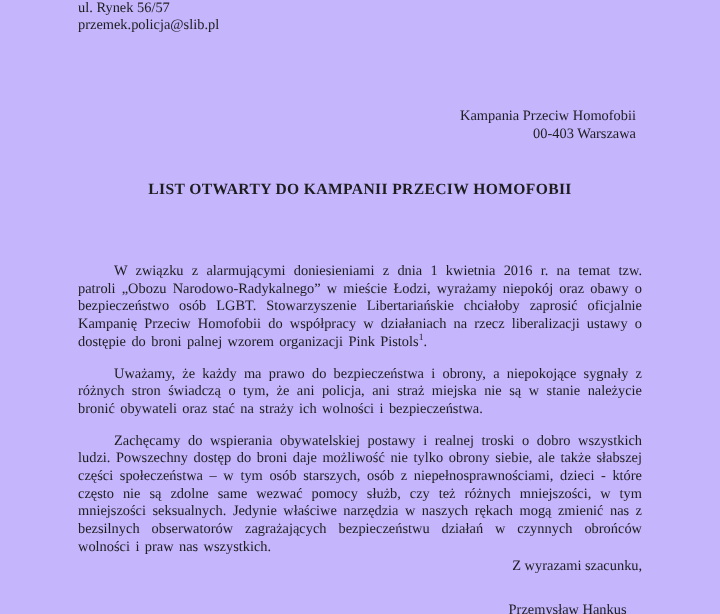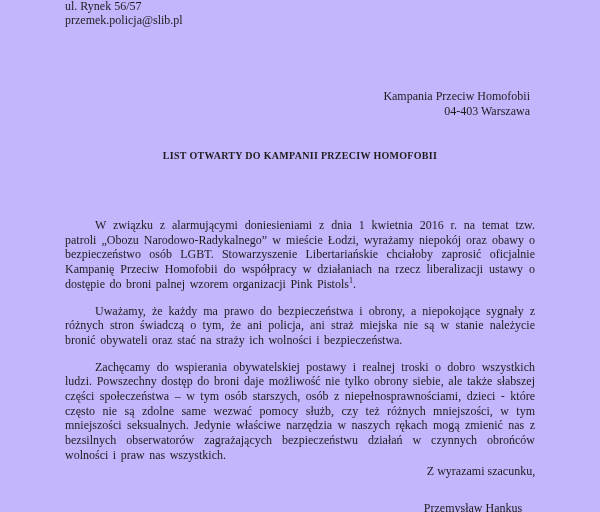--- a/index.html
+++ b/index.html
@@ -35,21 +35,21 @@
     white-space: nowrap;
     margin-top: 32px;
   }
   .title {
     position: absolute;
     left: 0;
     top: 150px;
     width: 600px;
     margin: 0;
     text-align: center;
-    font-size: 10px;
+    font-size: 13px;
     font-weight: bold;
     letter-spacing: 0.3px;
   }
   .body-text {
     position: absolute;
     left: 65px;
     top: 206px;
     width: 470px;
     text-align: justify;
     line-height: 14.7px;
@@ -86,21 +86,21 @@
 
 <div class="page">
 
   <div class="sender">
     <div>ul. Rynek 56/57</div>
     <div>przemek.policja@slib.pl</div>
   </div>
 
   <div class="recipient">
     <div>Kampania Przeciw Homofobii</div>
-    <div>04-403 Warszawa</div>
+    <div>00-403 Warszawa</div>
   </div>
 
   <h1 class="title">LIST OTWARTY DO KAMPANII PRZECIW HOMOFOBII</h1>
 
   <div class="body-text">
     <p class="para"><span>W związku z alarmującymi doniesieniami z dnia 1 kwietnia 2016 r. na temat tzw. patroli „Obozu Narodowo-Radykalnego” w mieście Łodzi, wyrażamy niepokój oraz obawy o bezpieczeństwo osób LGBT. Stowarzyszenie Libertariańskie chciałoby zaprosić oficjalnie Kampanię Przeciw Homofobii do współpracy w działaniach na rzecz liberalizacji ustawy o dostępie do broni palnej wzorem organizacji Pink Pistols</span><sup>1</sup><span>.</span></p>
     <p class="para"><span>Uważamy, że każdy ma prawo do bezpieczeństwa i obrony, a niepokojące sygnały z różnych stron świadczą o tym, że ani policja, ani straż miejska nie są w stanie należycie bronić obywateli oraz stać na straży ich wolności i bezpieczeństwa.</span></p>
     <p class="para"><span>Zachęcamy do wspierania obywatelskiej postawy i realnej troski o dobro wszystkich ludzi. Powszechny dostęp do broni daje możliwość nie tylko obrony siebie, ale także słabszej części społeczeństwa – w tym osób starszych, osób z niepełnosprawnościami, dzieci - które często nie są zdolne same wezwać pomocy służb, czy też różnych mniejszości, w tym mniejszości seksualnych. Jedynie właściwe narzędzia w naszych rękach mogą zmienić nas z bezsilnych obserwatorów zagrażających bezpieczeństwu działań w czynnych obrońców wolności i praw nas wszystkich.</span></p>
   </div>
 

